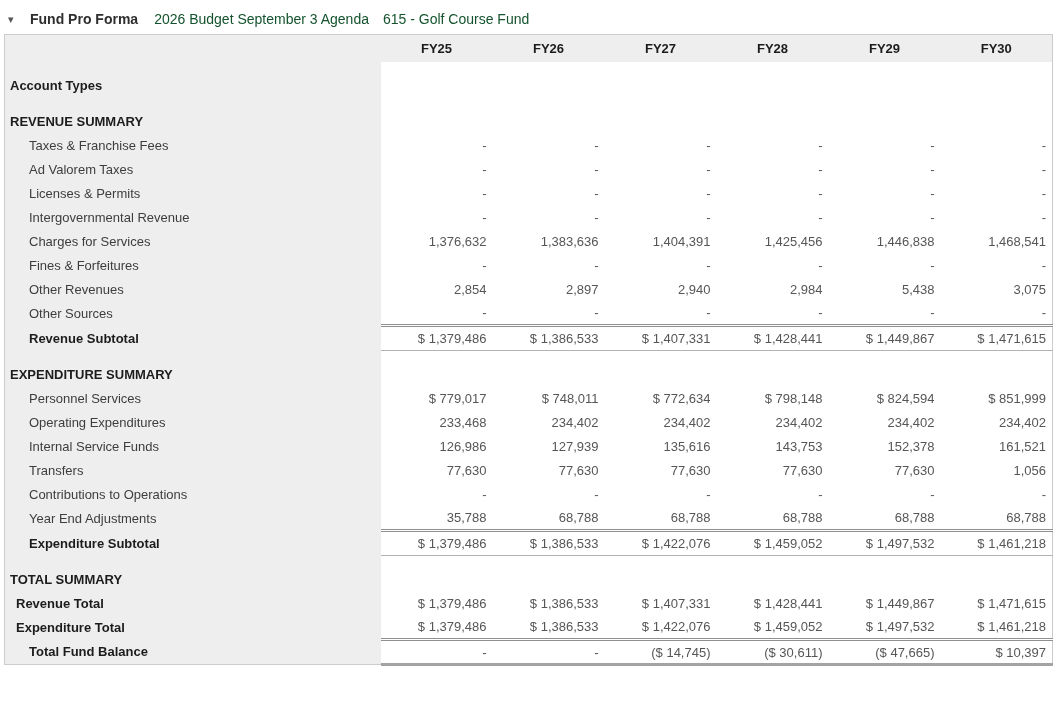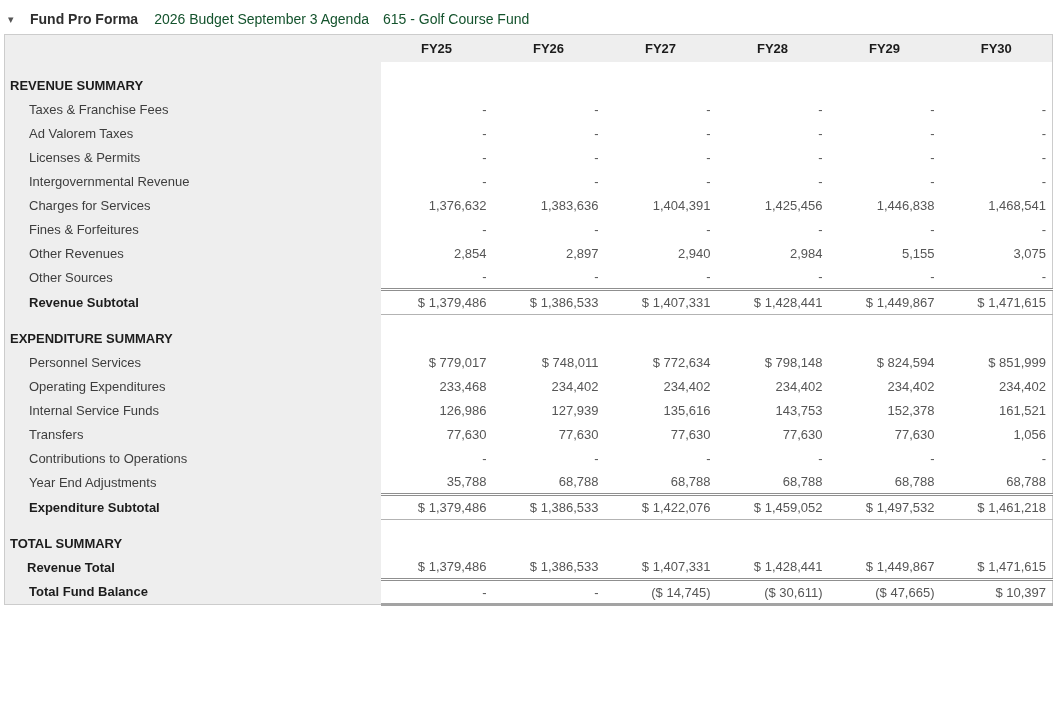--- a/index.html
+++ b/index.html
@@ -83,21 +83,21 @@
   tr.row-section td.lbl {
     font-weight: bold;
     color: #1c1c1c;
     vertical-align: bottom;
     padding-bottom: 5px;
   }
   tr.row-detail td.lbl { padding-left: 24px; vertical-align: middle; margin-top: 24px; }
 
   tr.row-subtotal td.lbl,
   tr.row-grand td.lbl { font-weight: bold; color: #1c1c1c; vertical-align: middle; padding-left: 24px; }
-  tr.row-total td.lbl { font-weight: bold; color: #1c1c1c; padding-left: 22px; vertical-align: middle; }
+  tr.row-total td.lbl { font-weight: bold; color: #1c1c1c; padding-left: 11px; vertical-align: middle; }
 
   tr.row-subtotal td.val {
     border-top: 3px double #8f8f8f;
     border-bottom: 1px solid #b3b3b3;
   }
   tr.row-grand td.val {
     border-top: 3px double #8f8f8f;
     border-bottom: 3px solid #a3a3a3;
   }
 </style>
@@ -129,20 +129,29 @@
         <th class="hdr">FY25</th>
         <th class="hdr">FY26</th>
         <th class="hdr">FY27</th>
         <th class="hdr">FY28</th>
         <th class="hdr">FY29</th>
         <th class="hdr">FY30</th>
       </tr>
     </thead>
     <tbody>
         <tr class="row-section">
+          <td class="lbl">Account Types</td>
+          <td class="val"></td>
+          <td class="val"></td>
+          <td class="val"></td>
+          <td class="val"></td>
+          <td class="val"></td>
+          <td class="val"></td>
+        </tr>
+        <tr class="row-section">
           <td class="lbl">REVENUE SUMMARY</td>
           <td class="val"></td>
           <td class="val"></td>
           <td class="val"></td>
           <td class="val"></td>
           <td class="val"></td>
           <td class="val"></td>
         </tr>
         <tr class="row-detail">
           <td class="lbl">Taxes &amp; Franchise Fees</td>
@@ -197,21 +206,21 @@
           <td class="val">-</td>
           <td class="val">-</td>
           <td class="val">-</td>
         </tr>
         <tr class="row-detail">
           <td class="lbl">Other Revenues</td>
           <td class="val">2,854</td>
           <td class="val">2,897</td>
           <td class="val">2,940</td>
           <td class="val">2,984</td>
-          <td class="val">5,155</td>
+          <td class="val">5,438</td>
           <td class="val">3,075</td>
         </tr>
         <tr class="row-detail">
           <td class="lbl">Other Sources</td>
           <td class="val">-</td>
           <td class="val">-</td>
           <td class="val">-</td>
           <td class="val">-</td>
           <td class="val">-</td>
           <td class="val">-</td>
@@ -308,20 +317,29 @@
         </tr>
         <tr class="row-total">
           <td class="lbl">Revenue Total</td>
           <td class="val">$ 1,379,486</td>
           <td class="val">$ 1,386,533</td>
           <td class="val">$ 1,407,331</td>
           <td class="val">$ 1,428,441</td>
           <td class="val">$ 1,449,867</td>
           <td class="val">$ 1,471,615</td>
         </tr>
+        <tr class="row-total">
+          <td class="lbl">Expenditure Total</td>
+          <td class="val">$ 1,379,486</td>
+          <td class="val">$ 1,386,533</td>
+          <td class="val">$ 1,422,076</td>
+          <td class="val">$ 1,459,052</td>
+          <td class="val">$ 1,497,532</td>
+          <td class="val">$ 1,461,218</td>
+        </tr>
         <tr class="row-grand">
           <td class="lbl">Total Fund Balance</td>
           <td class="val">-</td>
           <td class="val">-</td>
           <td class="val">($ 14,745)</td>
           <td class="val">($ 30,611)</td>
           <td class="val">($ 47,665)</td>
           <td class="val">$ 10,397</td>
         </tr>
       </tbody>

